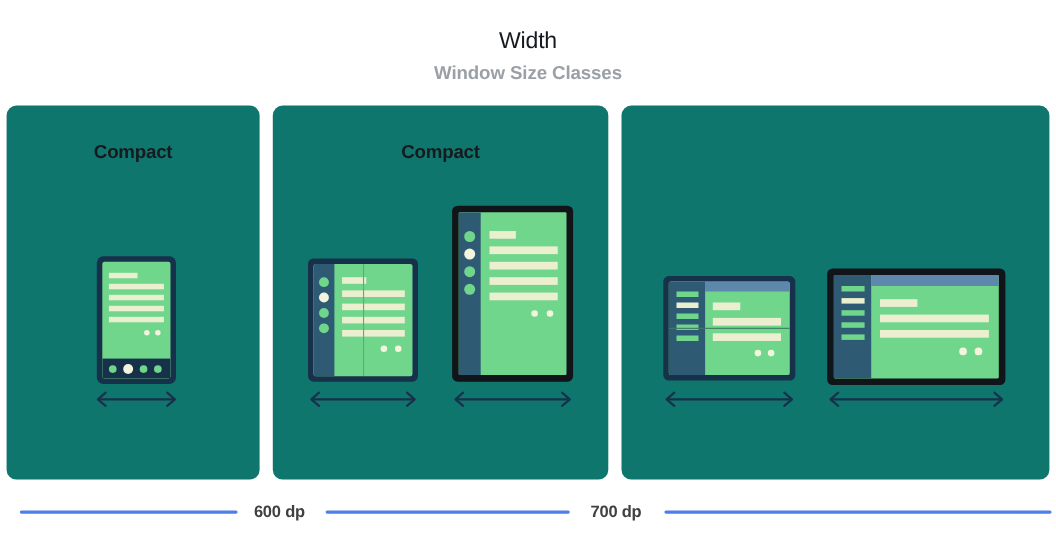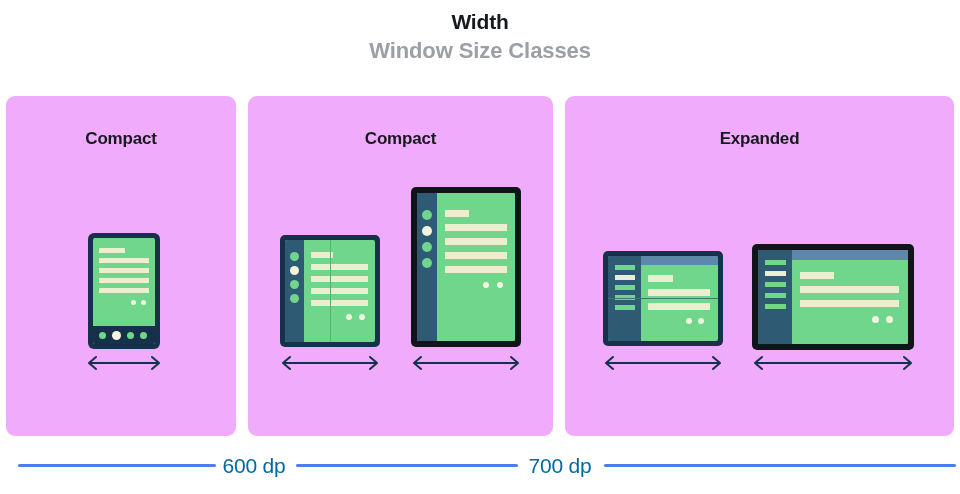--- a/index.html
+++ b/index.html
@@ -7,33 +7,33 @@
     width: 960px; height: 494px;
     background: #ffffff;
     font-family: "Liberation Sans", sans-serif;
     overflow: hidden;
   }
   #root { position: relative; width: 960px; height: 494px; background: #ffffff; }
 
   
   .header { position: absolute; left: 0; top: 0; width: 960px; text-align: center; }
   .title {
-    font-size: 21px; font-weight: 700; color: #16191d;
-    letter-spacing: -0.2px; margin-top: 9px; line-height: 26px;
+    font-size: 21px; font-weight: 400; color: #16191d;
+    letter-spacing: -0.2px; margin-top: 25px; line-height: 26px;
   }
   .subtitle {
-    font-size: 22px; font-weight: 700; color: #9aa0a6;
+    font-size: 17px; font-weight: 700; color: #9aa0a6;
     letter-spacing: -0.1px; margin-top: 5px; line-height: 22px;
   }
 
   
   .panels { position: absolute; left: 0; top: 96px; width: 960px; height: 340px; }
   .panel {
     position: absolute; top: 0; height: 340px;
-    background: #f0abfc; border-radius: 9px;
+    background: #0f766e; border-radius: 9px;
   }
   .panel-compact  { left: 6px;   width: 230px; }
   .panel-medium   { left: 248px; width: 305px; }
   .panel-expanded { left: 565px; width: 389px; }
 
   .panel-label {
     position: absolute; top: 33px; left: 0; width: 100%;
     text-align: center; font-size: 17px; font-weight: 700;
     color: #16191d; letter-spacing: -0.2px;
   }
@@ -53,22 +53,22 @@
   .fold-v { position: absolute; width: 1px; background: #54b074; }
   .fold-h { position: absolute; height: 1px; background: #3f7a66; }
 
   
   .arrow { position: absolute; }
 
   
   .dp-row { position: absolute; left: 0; top: 452px; width: 960px; height: 28px; }
   .dp-line { position: absolute; height: 3px; background: #4c7fe8; border-radius: 2px; top: 12px; }
   .dp-label {
-    position: absolute; top: 0; font-size: 21px; font-weight: 400;
-    color: #0369a1; letter-spacing: -0.2px; line-height: 27px;
+    position: absolute; top: 0; font-size: 15px; font-weight: 700;
+    color: #404040; letter-spacing: -0.2px; line-height: 27px;
   }
 </style>
 </head>
 <body>
 
 <div id="root">
 
   <div class="header">
     <div class="title">Width</div>
     <div class="subtitle">Window Size Classes</div>
@@ -150,21 +150,20 @@
         <polyline points="92,3 99,9 92,15" fill="none" stroke="#17314a" stroke-width="2" stroke-linecap="round" stroke-linejoin="round"></polyline>
       </svg>
       <svg class="arrow" style="left:161px; top:258px;" width="114" height="18" viewBox="0 0 114 18">
         <line x1="6" y1="9" x2="108" y2="9" stroke="#17314a" stroke-width="2"></line>
         <polyline points="12,3 5,9 12,15" fill="none" stroke="#17314a" stroke-width="2" stroke-linecap="round" stroke-linejoin="round"></polyline>
         <polyline points="102,3 109,9 102,15" fill="none" stroke="#17314a" stroke-width="2" stroke-linecap="round" stroke-linejoin="round"></polyline>
       </svg>
     </div>
 
     <div class="panel panel-expanded">
-      <div class="panel-label">Expanded</div>
 
       <div class="device frame-navy" style="left:38px; top:155px; width:120px; height:95px; border-radius:5px;">
         <div class="screen" style="left:5px; top:5px; width:110px; height:85px; border-radius:2px;">
           <div class="rail" style="left:0; top:0; width:33px; height:85px;">
             <div class="bar" style="left:7px; top:9px; width:20px; height:5px; background:#6fd68b;"></div>
             <div class="bar" style="left:7px; top:19px; width:20px; height:5px;"></div>
             <div class="bar" style="left:7px; top:29px; width:20px; height:5px; background:#6fd68b;"></div>
             <div class="bar" style="left:7px; top:39px; width:20px; height:5px; background:#6fd68b;"></div>
             <div class="bar" style="left:7px; top:49px; width:20px; height:5px; background:#6fd68b;"></div>
           </div>

